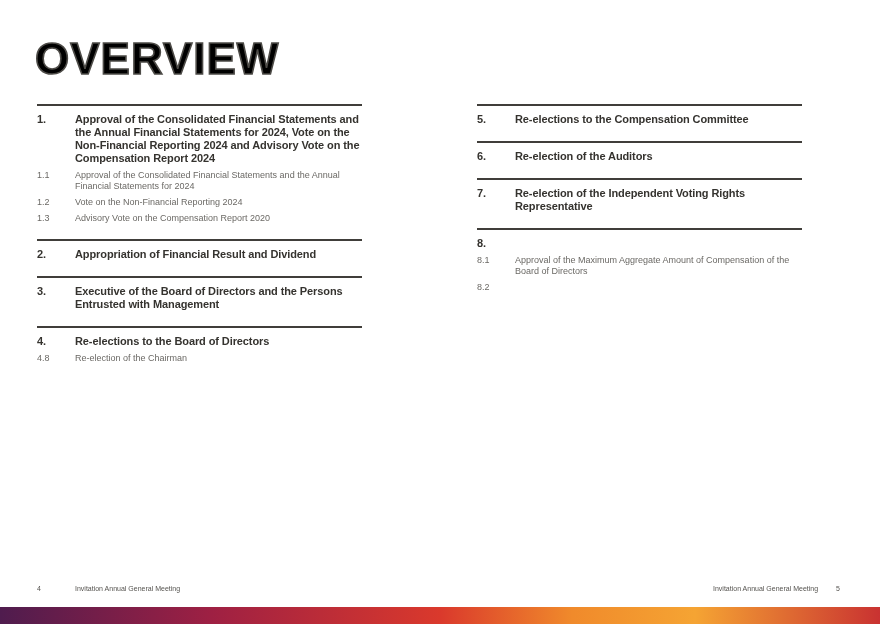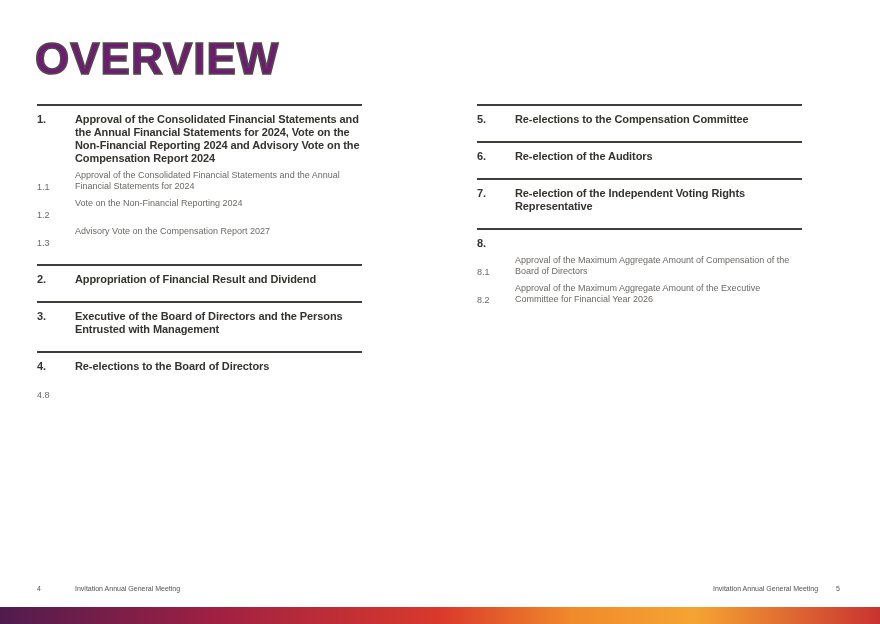--- a/index.html
+++ b/index.html
@@ -10,21 +10,21 @@
     background: #ffffff;
     font-family: "Liberation Sans", sans-serif;
     overflow: hidden;
   }
   .page-title {
     position: absolute;
     left: 35px; top: 34px;
     font-size: 44px;
     font-weight: bold;
     letter-spacing: 1px;
-    color: #701a75;
+    color: #000000;
     -webkit-text-stroke: 1.6px #4d4b47;
     text-stroke: 1.6px #4d4b47;
   }
   .agenda-column {
     position: absolute;
     top: 104px;
     width: 325px;
   }
   .agenda-column.left  { left: 37px; }
   .agenda-column.right { left: 477px; }
@@ -44,21 +44,21 @@
   .heading-number { flex: 0 0 38px; }
   .heading-title  { flex: 1; }
   .subitem-row {
     display: flex;
     font-size: 9px;
     line-height: 11px;
     color: #6b6965;
     margin-top: 5px;
   }
   .subitem-row:first-of-type { margin-top: 6px; }
-  .subitem-number { flex: 0 0 38px; margin-top: 12px; }
+  .subitem-number { flex: 0 0 38px; }
   .subitem-text   { flex: 1; }
   .page-footer {
     position: absolute;
     top: 585px; left: 0; right: 0;
     height: 12px;
     font-size: 7px;
     color: #55534f;
   }
   .footer-left {
     position: absolute; left: 37px; top: 0;
@@ -92,21 +92,21 @@
       <div class="subitem-row">
         <span class="subitem-number">1.1</span>
         <span class="subitem-text">Approval of the Consolidated Financial Statements and the Annual Financial Statements for 2024</span>
       </div>
       <div class="subitem-row">
         <span class="subitem-number">1.2</span>
         <span class="subitem-text">Vote on the Non-Financial Reporting 2024</span>
       </div>
       <div class="subitem-row">
         <span class="subitem-number">1.3</span>
-        <span class="subitem-text">Advisory Vote on the Compensation Report 2027</span>
+        <span class="subitem-text">Advisory Vote on the Compensation Report 2020</span>
       </div>
     </section>
     <section class="agenda-section">
       <div class="heading-row">
         <span class="heading-number">2.</span>
         <span class="heading-title">Appropriation of Financial Result and Dividend</span>
       </div>
     </section>
     <section class="agenda-section">
       <div class="heading-row">
@@ -114,20 +114,21 @@
         <span class="heading-title">Executive of the Board of Directors and the Persons Entrusted with Management</span>
       </div>
     </section>
     <section class="agenda-section">
       <div class="heading-row">
         <span class="heading-number">4.</span>
         <span class="heading-title">Re-elections to the Board of Directors</span>
       </div>
       <div class="subitem-row">
         <span class="subitem-number">4.8</span>
+        <span class="subitem-text">Re-election of the Chairman</span>
       </div>
     </section>
   </div>
 <div class="agenda-column right">
     <section class="agenda-section">
       <div class="heading-row">
         <span class="heading-number">5.</span>
         <span class="heading-title">Re-elections to the Compensation Committee</span>
       </div>
     </section>
@@ -146,21 +147,20 @@
     <section class="agenda-section">
       <div class="heading-row">
         <span class="heading-number">8.</span>
       </div>
       <div class="subitem-row">
         <span class="subitem-number">8.1</span>
         <span class="subitem-text">Approval of the Maximum Aggregate Amount of Compensation of the Board of Directors</span>
       </div>
       <div class="subitem-row">
         <span class="subitem-number">8.2</span>
-        <span class="subitem-text">Approval of the Maximum Aggregate Amount of the Executive Committee for Financial Year 2026</span>
       </div>
     </section>
   </div>
 
 <div class="page-footer">
   <div class="footer-left">
     <span class="footer-page-number">4</span>
     <span class="footer-label">Invitation Annual General Meeting</span>
   </div>
   <div class="footer-right">

